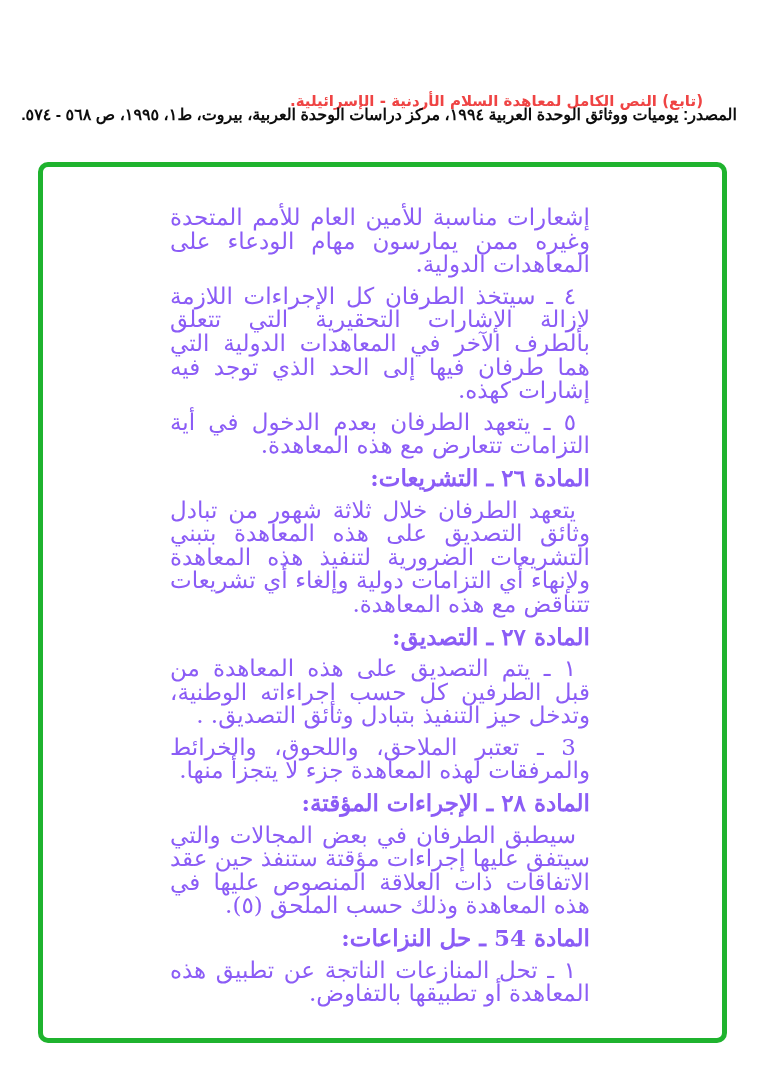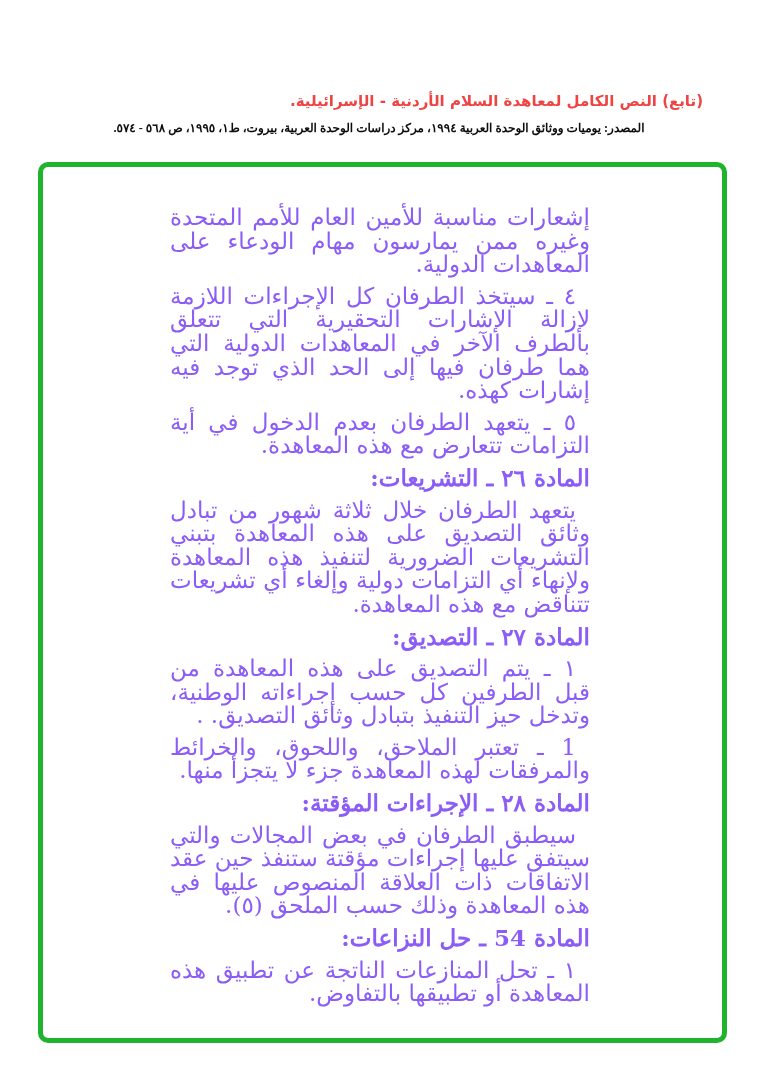--- a/index.html
+++ b/index.html
@@ -16,26 +16,26 @@
     top: 92px; left: 110px; right: 55px;
     direction: rtl;
     font-family: "DejaVu Sans", "Liberation Sans", sans-serif;
     font-weight: bold;
     font-size: 15px;
     letter-spacing: 0.2px;
     color: #ef4444;
   }
   .header-source {
     position: absolute;
-    top: 121px; left: 18px; right: 18px;
+    top: 105px; left: 18px; right: 18px;
     text-align: center;
     direction: rtl;
-    font-family: Liberation Serif, serif;
+    font-family: Liberation Sans, sans-serif;
     font-weight: bold;
-    font-size: 12px;
+    font-size: 16px;
     color: #0d0d0d;
   }
   .frame {
     position: absolute;
     left: 38px; top: 162px;
     width: 689px; height: 881px;
     border: 5px solid #1fb32e;
     border-radius: 10px;
     background: transparent;
   }
@@ -69,18 +69,18 @@
 <div class="frame" style="border-color: rgb(31, 179, 46);"></div>
 
 <main class="content">
     <p class="body noindent">إشعارات مناسبة للأمين العام للأمم المتحدة وغيره ممن يمارسون مهام الودعاء على المعاهدات الدولية.</p>
     <p class="body">٤ ـ سيتخذ الطرفان كل الإجراءات اللازمة لإزالة الإشارات التحقيرية التي تتعلق بالطرف الآخر في المعاهدات الدولية التي هما طرفان فيها إلى الحد الذي توجد فيه إشارات كهذه.</p>
     <p class="body">٥ ـ يتعهد الطرفان بعدم الدخول في أية التزامات تتعارض مع هذه المعاهدة.</p>
     <p class="heading">المادة ٢٦ ـ التشريعات:</p>
     <p class="body">يتعهد الطرفان خلال ثلاثة شهور من تبادل وثائق التصديق على هذه المعاهدة بتبني التشريعات الضرورية لتنفيذ هذه المعاهدة ولإنهاء أي التزامات دولية وإلغاء أي تشريعات تتناقض مع هذه المعاهدة.</p>
     <p class="heading">المادة ٢٧ ـ التصديق:</p>
     <p class="body">١ ـ يتم التصديق على هذه المعاهدة من قبل الطرفين كل حسب إجراءاته الوطنية، وتدخل حيز التنفيذ بتبادل وثائق التصديق. .</p>
-    <p class="body">1 ـ تعتبر الملاحق، واللحوق، والخرائط والمرفقات لهذه المعاهدة جزء لا يتجزأ منها.</p>
+    <p class="body">3 ـ تعتبر الملاحق، واللحوق، والخرائط والمرفقات لهذه المعاهدة جزء لا يتجزأ منها.</p>
     <p class="heading">المادة ٢٨ ـ الإجراءات المؤقتة:</p>
     <p class="body">سيطبق الطرفان في بعض المجالات والتي سيتفق عليها إجراءات مؤقتة ستنفذ حين عقد الاتفاقات ذات العلاقة المنصوص عليها في هذه المعاهدة وذلك حسب الملحق (٥).</p>
     <p class="heading">المادة 54 ـ حل النزاعات:</p>
     <p class="body">١ ـ تحل المنازعات الناتجة عن تطبيق هذه المعاهدة أو تطبيقها بالتفاوض.</p>
   </main>
 
 </body></html>

